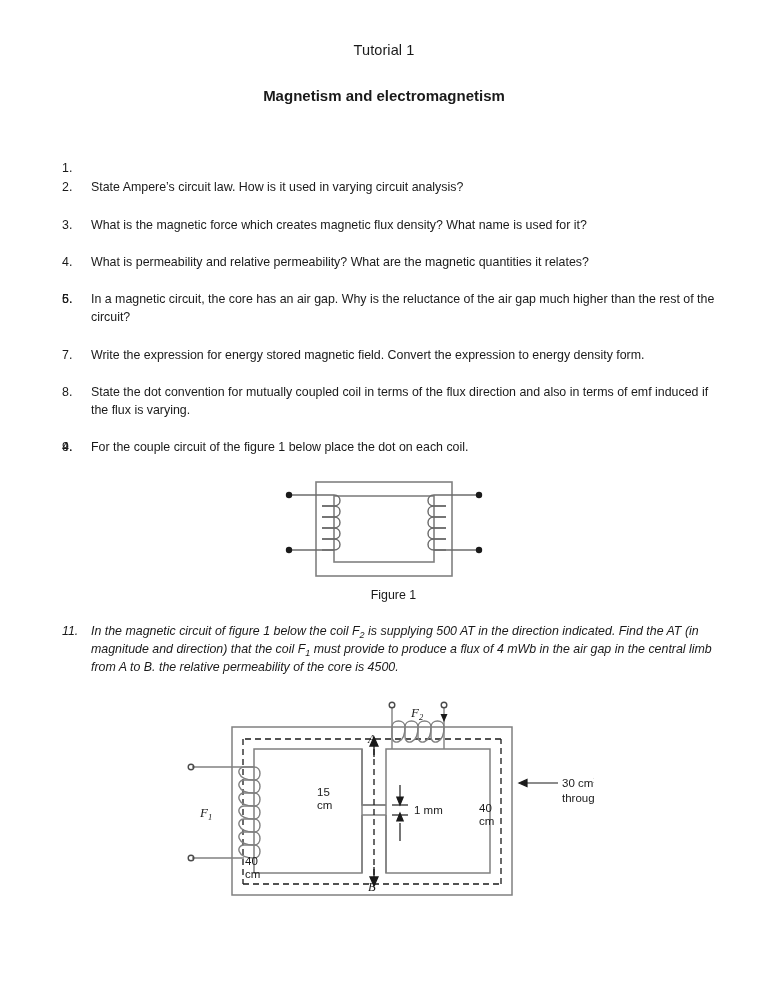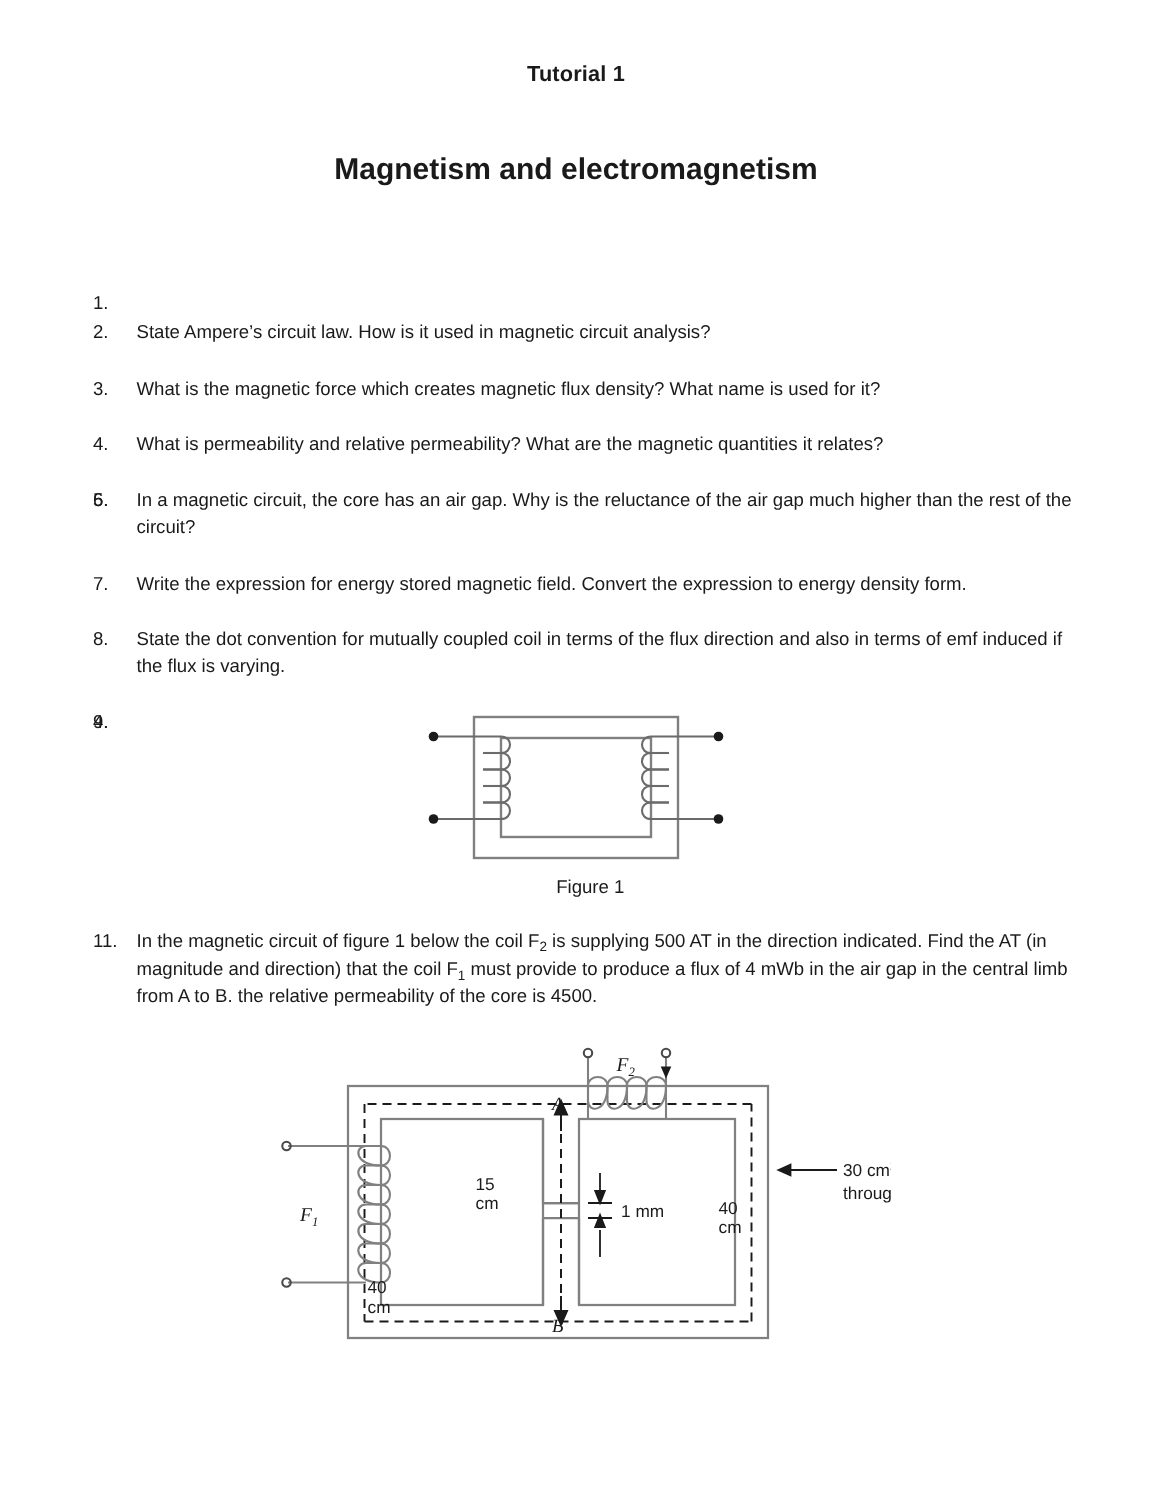--- a/index.html
+++ b/index.html
@@ -23,29 +23,29 @@
     padding: 0;
     position: relative;
     background: #fff;
   }
   .title-block {
     padding-top: 42px;
     text-align: center;
   }
   .doc-title {
     font-size: 14.5px;
-    font-weight: bold;
+    font-weight: normal;
     letter-spacing: 0.1px;
     margin: 0;
     line-height: 1.2;
   }
   .doc-subtitle {
-    font-size: 20px;
+    font-size: 15px;
     font-weight: bold;
-    margin: 16px;
+    margin: 2px;
     padding-top: 26px;
     line-height: 1.2;
   }
   ol.questions {
     list-style: none;
     margin: 0;
     padding: 0;
     padding-top: 52px;
   }
   ol.questions > li {
@@ -97,21 +97,21 @@
   </div>
 
   <ol class="questions">
 
     <li>
       <span class="qnum">1.</span>
     </li>
 
     <li>
       <span class="qnum">2.</span>
-      <span>State Ampere’s circuit law. How is it used in magnetic circuit analysis?</span>
+      <span>State Ampere’s circuit law. How is it used in varying circuit analysis?</span>
     </li>
 
     <li>
       <span class="qnum">3.</span>
       <span>What is the magnetic force which creates magnetic flux density? What name is used for it?</span>
     </li>
 
     <li>
       <span class="qnum">4.</span>
       <span>What is permeability and relative permeability? What are the magnetic quantities it relates?</span>
@@ -135,20 +135,21 @@
       <span class="qnum">8.</span>
       <span>State the dot convention for mutually coupled coil in terms of the flux direction and also in terms of emf induced if the flux is varying.</span>
     </li>
 
     <li>
       <span class="qnum">9.</span>
     </li>
 
     <li>
       <span class="qnum wide">4.</span>
+      <span>For the couple circuit of the figure 1 below place the dot on each coil.</span>
     </li>
   </ol>
 
   <div class="fig-wrap" id="fig1-block">
     <svg class="fig-svg" width="240" height="108" viewBox="0 0 240 108">
       <g fill="none" stroke="#808080" stroke-width="1.6">
 
         <rect x="52" y="6" width="136" height="94"></rect>
 
         <rect x="70" y="20" width="100" height="66"></rect>
@@ -182,21 +183,21 @@
         <path d="M182,63 L170,63"></path>
         <path d="M170,63 C162,63 162,74 170,74 C182,74 182,74 182,74"></path>
         <path d="M214,74 L170,74"></path>
       </g>
       <circle cx="215" cy="19" r="3.2" fill="#1a1a1a"></circle>
       <circle cx="215" cy="74" r="3.2" fill="#1a1a1a"></circle>
     </svg>
     <div class="fig-caption">Figure 1</div>
   </div>
 
-  <ol class="questions" style="padding-top:16px;">
+  <ol class="questions" style="padding-top:16px;font-style:italic;">
     <li>
       <span class="qnum wide">11.</span>
       <span>In the magnetic circuit of figure 1 below the coil F</span><sub>2</sub><span> is supplying 500 AT in the direction indicated. Find the AT (in magnitude and direction) that the coil F</span><sub>1</sub><span> must provide to produce a flux of 4 mWb in the air gap in the central limb from A to B. the relative permeability of the core is 4500.</span>
     </li>
   </ol>
 
   <div class="fig-wrap" id="fig2-block">
     <svg class="fig-svg" width="420" height="215" viewBox="0 0 420 215">
 
       <g fill="none" stroke="#808080" stroke-width="1.5">

